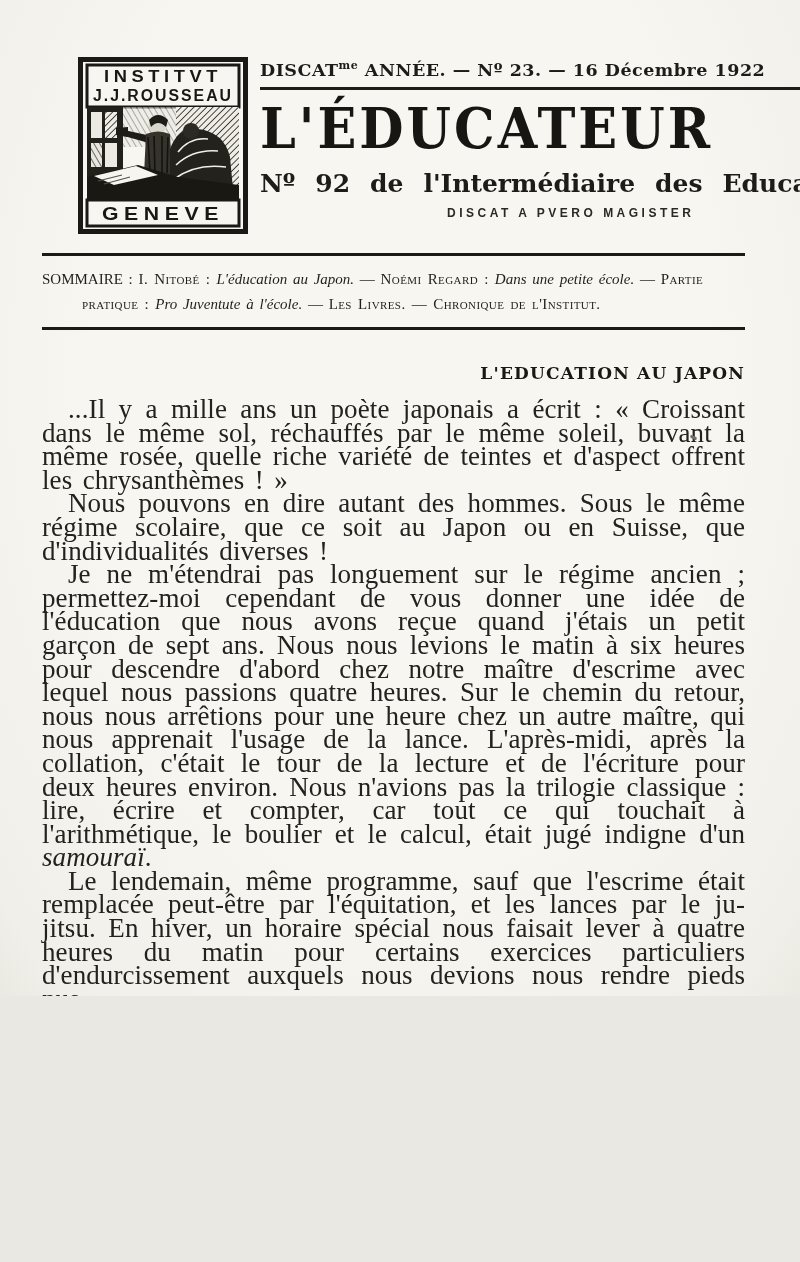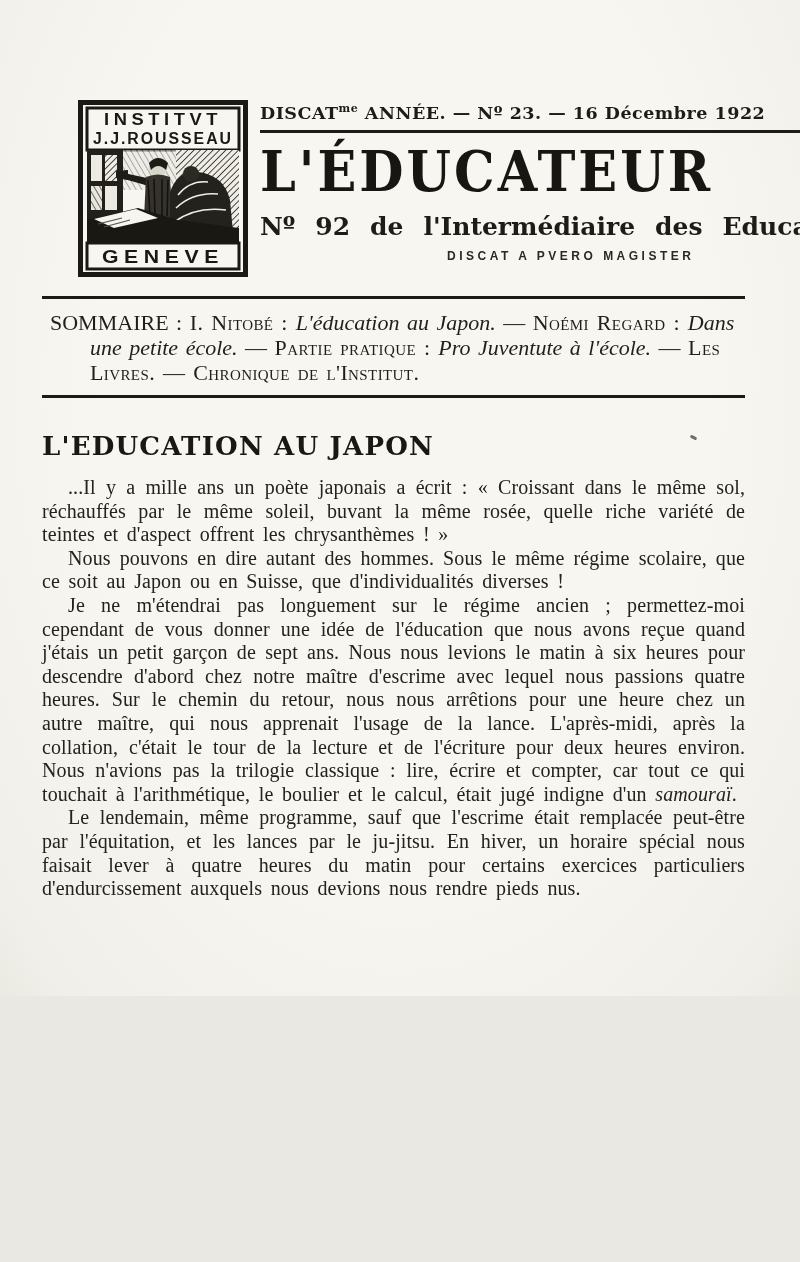--- a/index.html
+++ b/index.html
@@ -8,21 +8,21 @@
     background:#e9e8e3;
     font-family:"Liberation Serif", serif;
   }
   .page{
     position:relative;
     width:800px;height:996px;
     overflow:hidden;
     box-sizing:border-box;
     background:radial-gradient(ellipse at 50% 38%, #f7f6f1 55%, #f0efe9 92%, #eae9e2 100%);
     color:#23211d;
-    padding-top:100px;
+    padding-top:57px;
   }
   .content{ padding:0 55px 0 42px; }
 
   
   .masthead{ display:flex; align-items:flex-start; padding-left:36px; }
   .logo{ width:170px; height:177px; flex:0 0 auto; margin-right:12px; }
   .head-right{ flex:1; padding-top:2px; }
 
   .dateline{
     font-family:"DejaVu Serif", serif;
@@ -65,45 +65,45 @@
     font-family:"Liberation Sans", sans-serif;
     font-weight:bold;
     font-size:12px;
     letter-spacing:3.5px;
     color:#2a2924;
   }
 
   
   .rule-thick{ height:3px; background:#1b1a16; margin-top:19px; }
   .sommaire{
-    margin:11px 0 0 8px;
-    font-size:22px;
+    margin:11px 0 0 0;
+    font-size:15px;
     line-height:25px;
     color:#201f1b;
     padding-left:40px;
     text-indent:-40px;
     word-spacing:2px;
   }
   .sommaire .sc{ font-variant:small-caps; letter-spacing:0.4px; }
   .sommaire .it{ font-style:italic; }
   .rule-thick.below-sommaire{ margin-top:10px; }
 
   
   .article-title{
     margin:33px 0 15px 0;
-    text-align:left;
-    font-family:"DejaVu Serif", serif;
-    font-weight:bold;
-    font-size:26px;
+    text-align:right;
+    font-family:"DejaVu Serif", serif;
+    font-weight:bold;
+    font-size:17px;
     letter-spacing:1.2px;
     color:#191813;
   }
   .body-text p{
     margin:0;
-    font-size:20px;
+    font-size:27px;
     line-height:23.6px;
     text-align:justify;
     text-indent:26px;
     word-spacing:3.5px;
     letter-spacing:0.1px;
     color:#24221e;
   }
   .body-text .it{ font-style:italic;font-family:Liberation Serif, serif; }
 
   

